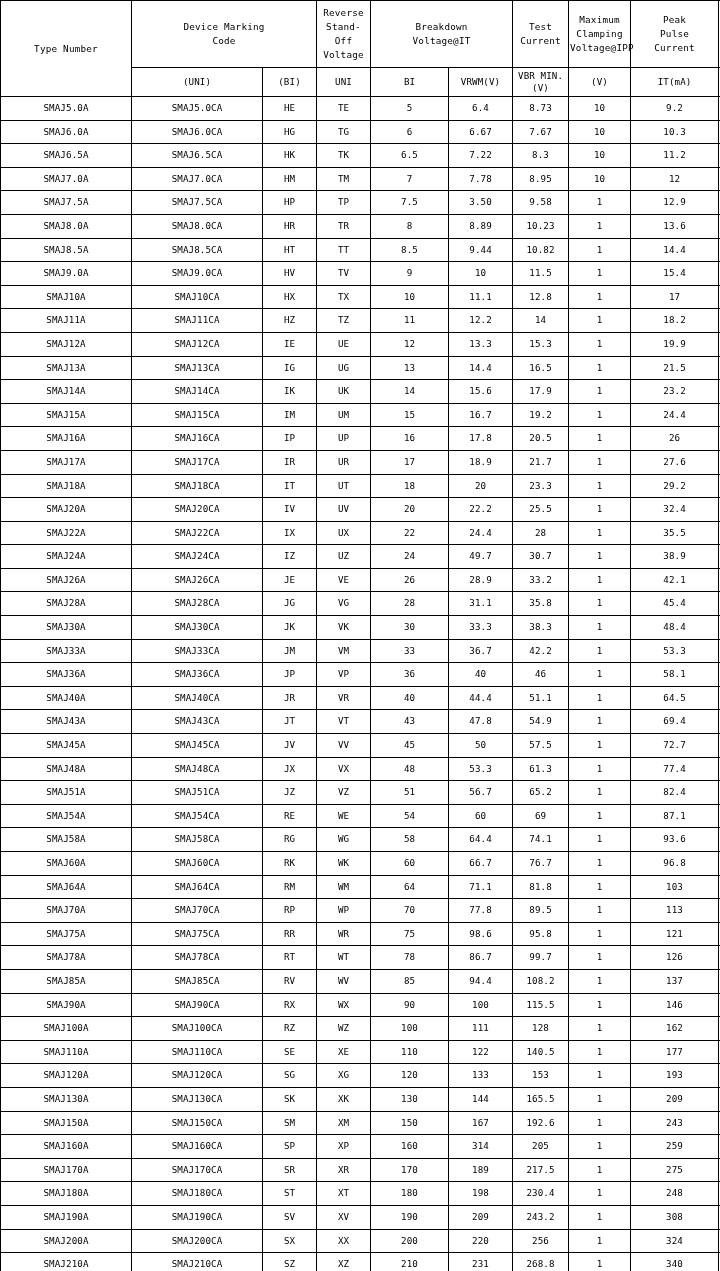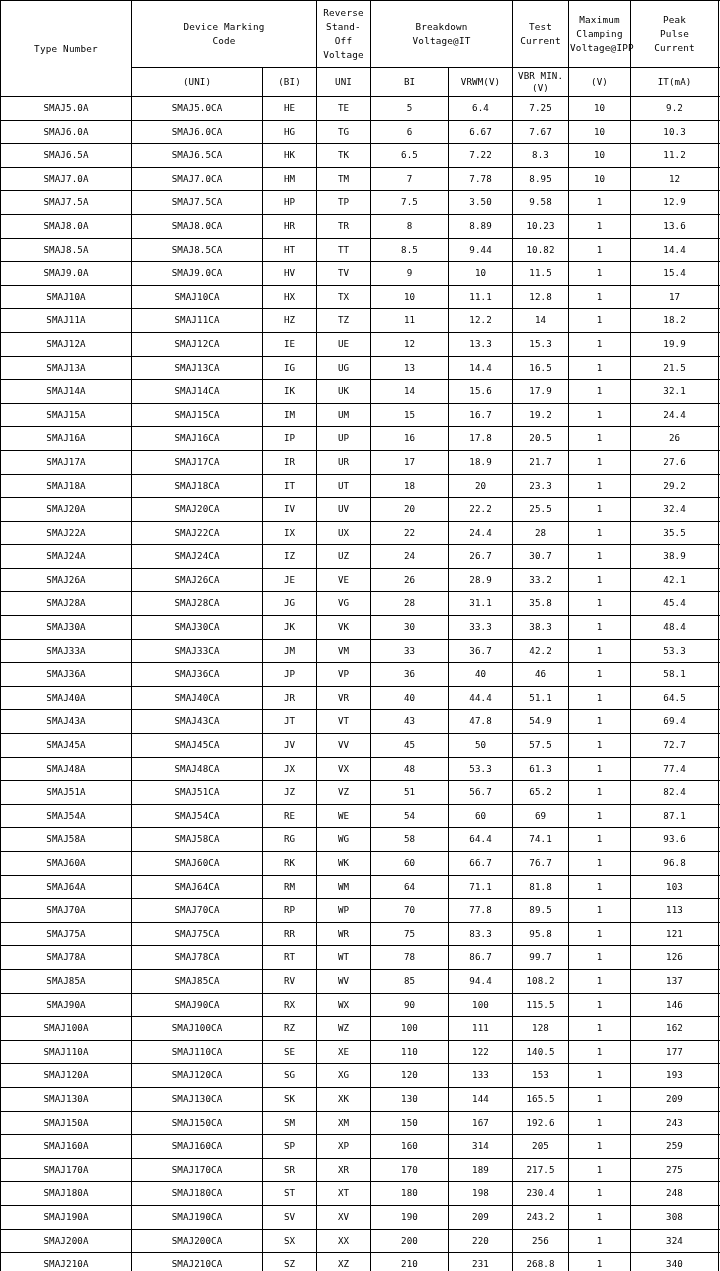--- a/index.html
+++ b/index.html
@@ -164,21 +164,21 @@
 
     </thead>
     <tbody id="tbody">
         <tr>
           <td>SMAJ5.0A</td>
           <td>SMAJ5.0CA</td>
           <td>HE</td>
           <td>TE</td>
           <td>5</td>
           <td>6.4</td>
-          <td>7.25</td>
+          <td>8.73</td>
           <td>10</td>
           <td>9.2</td>
           <td>43.5</td>
         </tr>
         <tr>
           <td>SMAJ6.0A</td>
           <td>SMAJ6.0CA</td>
           <td>HG</td>
           <td>TG</td>
           <td>6</td>
@@ -310,21 +310,21 @@
         </tr>
         <tr>
           <td>SMAJ14A</td>
           <td>SMAJ14CA</td>
           <td>IK</td>
           <td>UK</td>
           <td>14</td>
           <td>15.6</td>
           <td>17.9</td>
           <td>1</td>
-          <td>32.1</td>
+          <td>23.2</td>
           <td>17.2</td>
         </tr>
         <tr>
           <td>SMAJ15A</td>
           <td>SMAJ15CA</td>
           <td>IM</td>
           <td>UM</td>
           <td>15</td>
           <td>16.7</td>
           <td>19.2</td>
@@ -391,21 +391,21 @@
           <td>1</td>
           <td>35.5</td>
           <td>11.2</td>
         </tr>
         <tr>
           <td>SMAJ24A</td>
           <td>SMAJ24CA</td>
           <td>IZ</td>
           <td>UZ</td>
           <td>24</td>
-          <td>26.7</td>
+          <td>49.7</td>
           <td>30.7</td>
           <td>1</td>
           <td>38.9</td>
           <td>10.3</td>
         </tr>
         <tr>
           <td>SMAJ26A</td>
           <td>SMAJ26CA</td>
           <td>JE</td>
           <td>VE</td>
@@ -583,21 +583,21 @@
           <td>1</td>
           <td>113</td>
           <td>3.5</td>
         </tr>
         <tr>
           <td>SMAJ75A</td>
           <td>SMAJ75CA</td>
           <td>RR</td>
           <td>WR</td>
           <td>75</td>
-          <td>83.3</td>
+          <td>98.6</td>
           <td>95.8</td>
           <td>1</td>
           <td>121</td>
           <td>3.3</td>
         </tr>
         <tr>
           <td>SMAJ78A</td>
           <td>SMAJ78CA</td>
           <td>RT</td>
           <td>WT</td>

